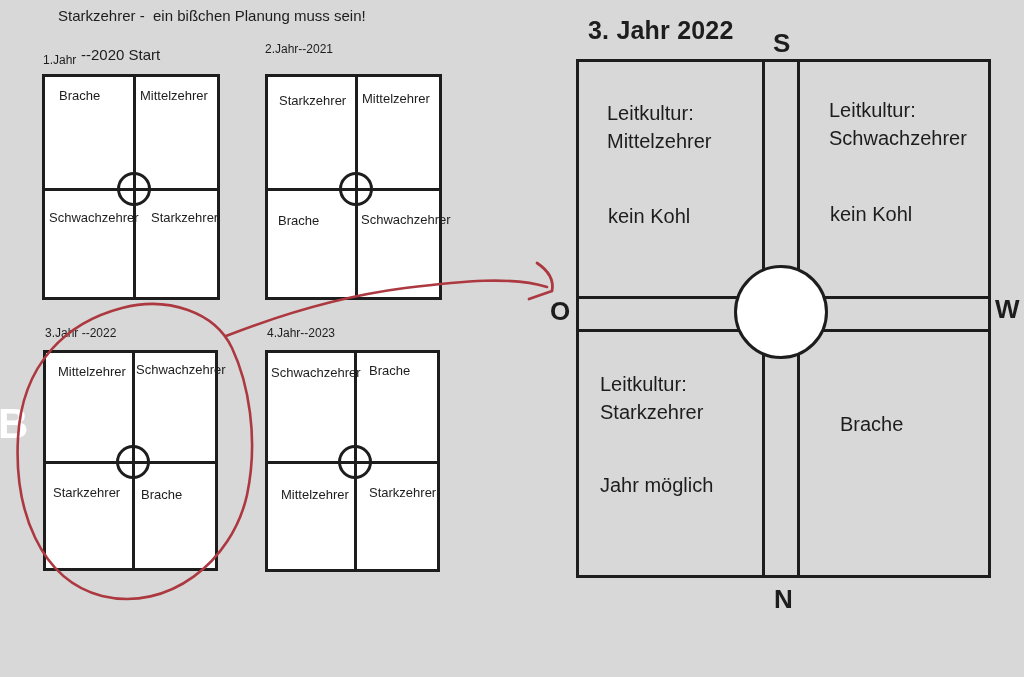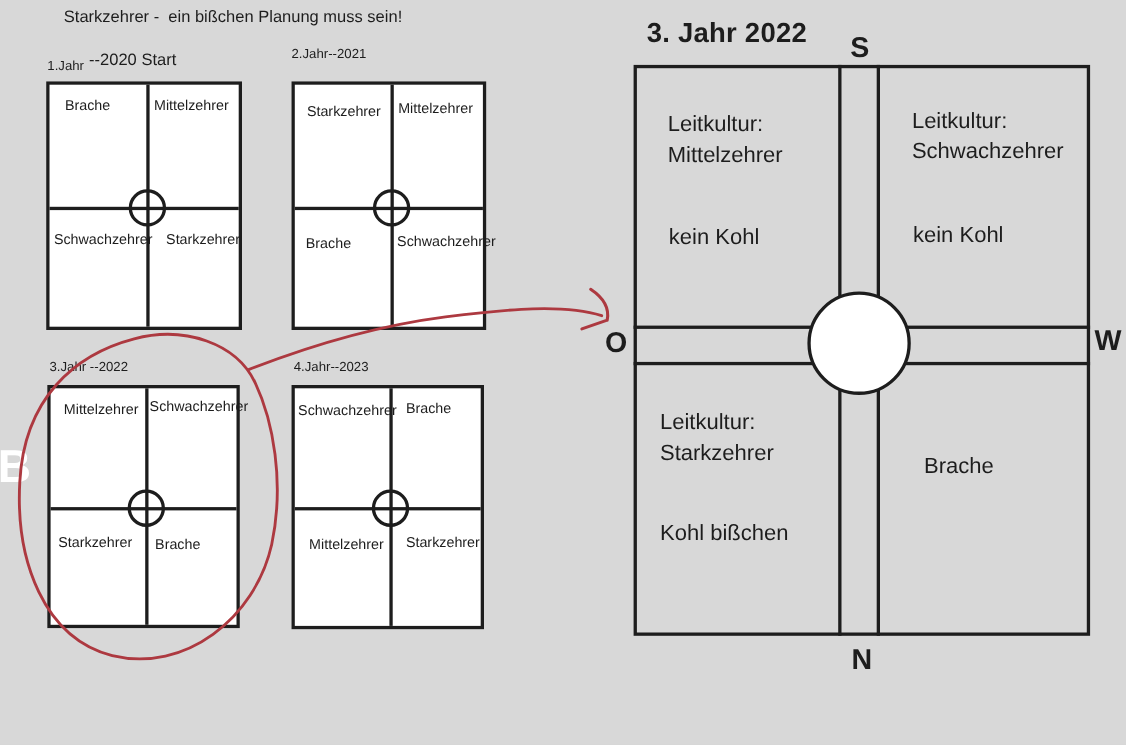--- a/index.html
+++ b/index.html
@@ -105,21 +105,21 @@
 <div class="abs mq" style="left:607px;top:99px;">Leitkultur:
 Mittelzehrer</div>
 <div class="abs mq-note" style="left:608px;top:180px;">kein Kohl</div>
 
 <div class="abs mq" style="left:829px;top:96px;">Leitkultur:
 Schwachzehrer</div>
 <div class="abs mq-note" style="left:830px;top:178px;">kein Kohl</div>
 
 <div class="abs mq" style="left:600px;top:370px;">Leitkultur:
 Starkzehrer</div>
-<div class="abs mq-note" style="left:600px;top:449px;">Kohl bißchen</div>
+<div class="abs mq-note" style="left:600px;top:449px;">Jahr möglich</div>
 
 <div class="abs mq-note" style="left:840px;top:388px;">Brache</div>
 
 <div class="abs letter-b" style="left:-2px;top:400px;">B</div>
 
 <svg class="annot" width="1024" height="677" viewBox="0 0 1024 677">
   <path d="M 232 348 C 215 312 168 296 122 308 C 68 322 22 362 18 438 C 14 510 40 580 102 596 C 168 612 232 562 247 495 C 259 438 248 382 232 348" fill="none" stroke="#ad3940" stroke-width="2.6" stroke-linecap="round"></path>
   <path d="M 226 336 C 272 318 335 297 405 288 C 462 281 512 276 547 287" fill="none" stroke="#ad3940" stroke-width="2.6" stroke-linecap="round"></path>
   <path d="M 537 263 C 549 271 554 281 552 291 M 552 291 L 529 299" fill="none" stroke="#ad3940" stroke-width="2.8" stroke-linecap="round"></path>
 </svg>

